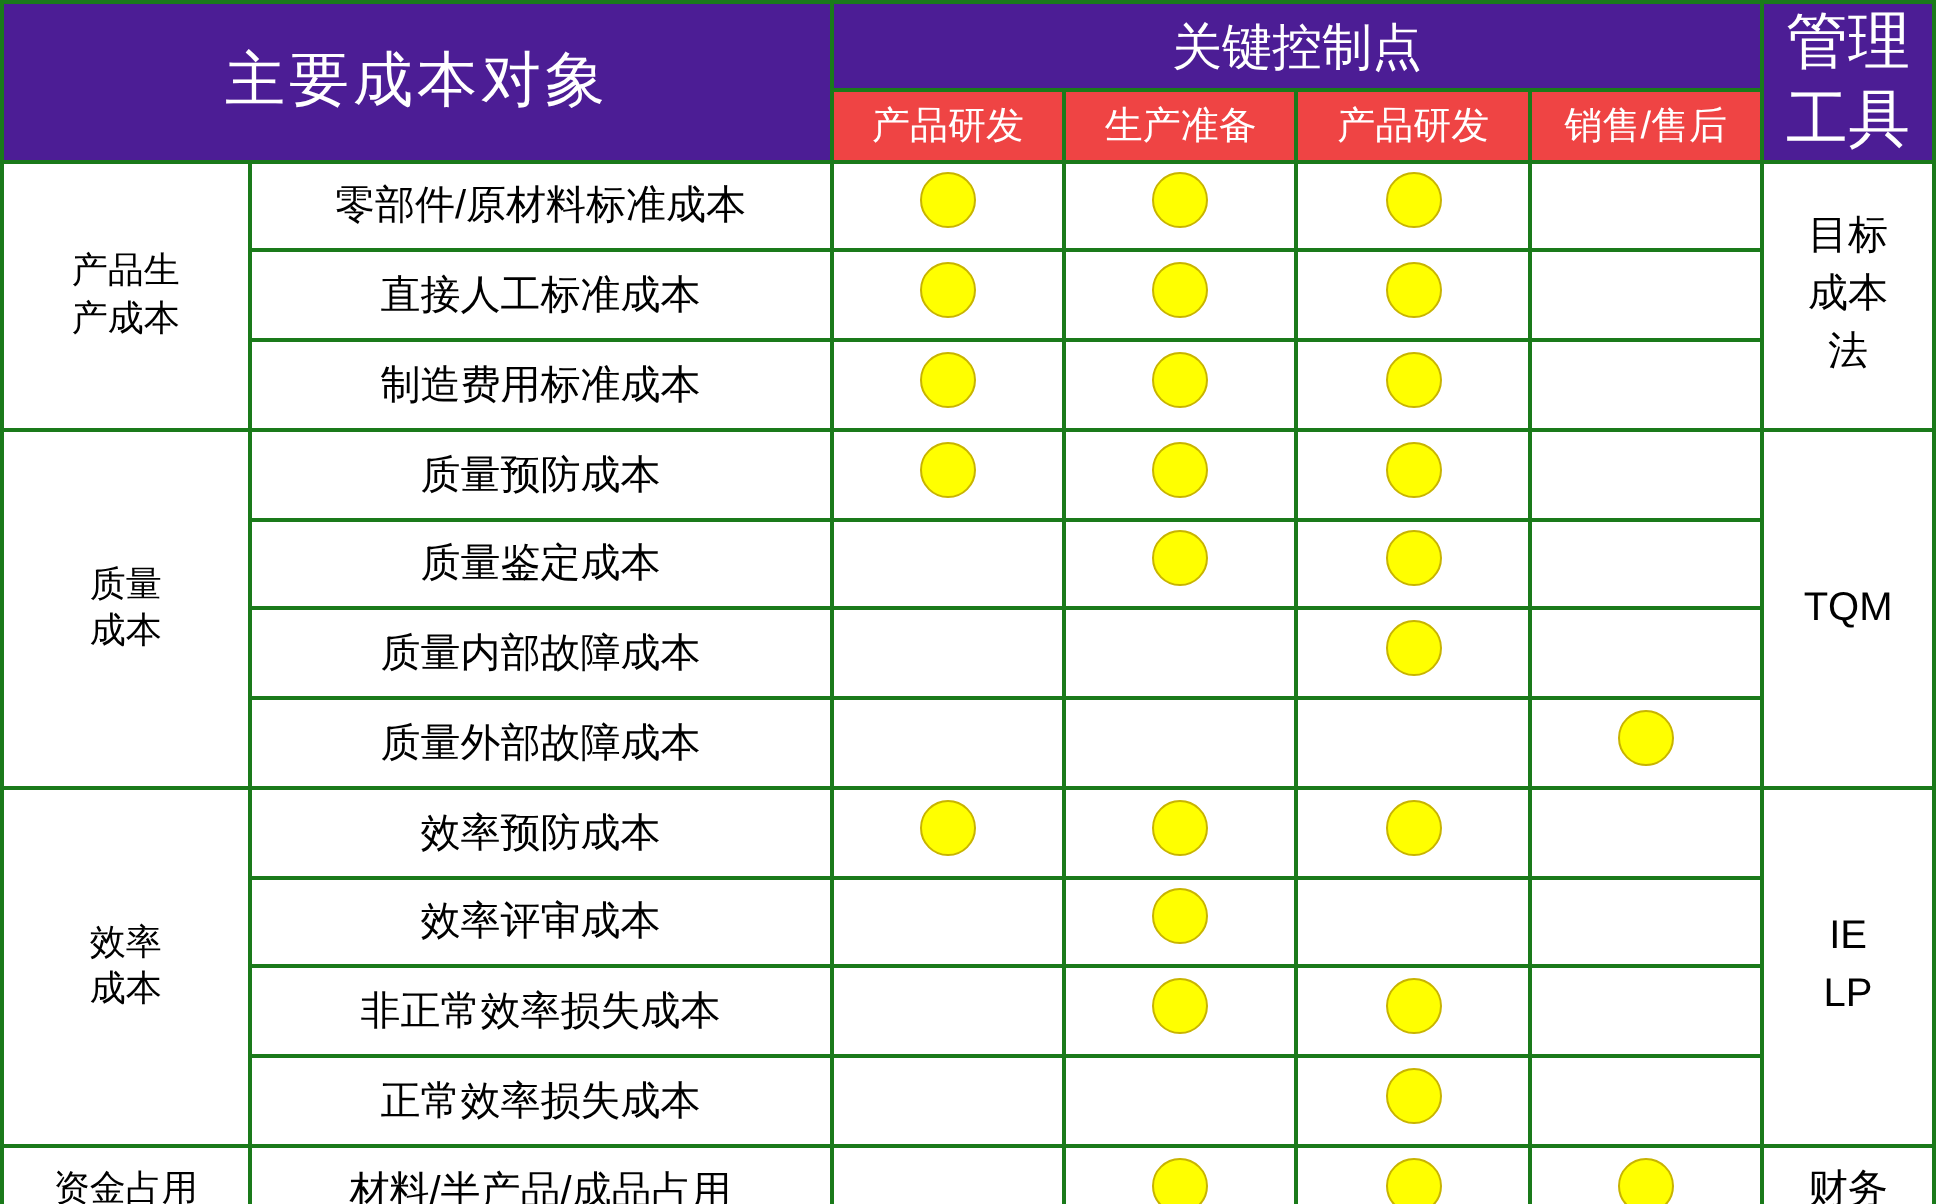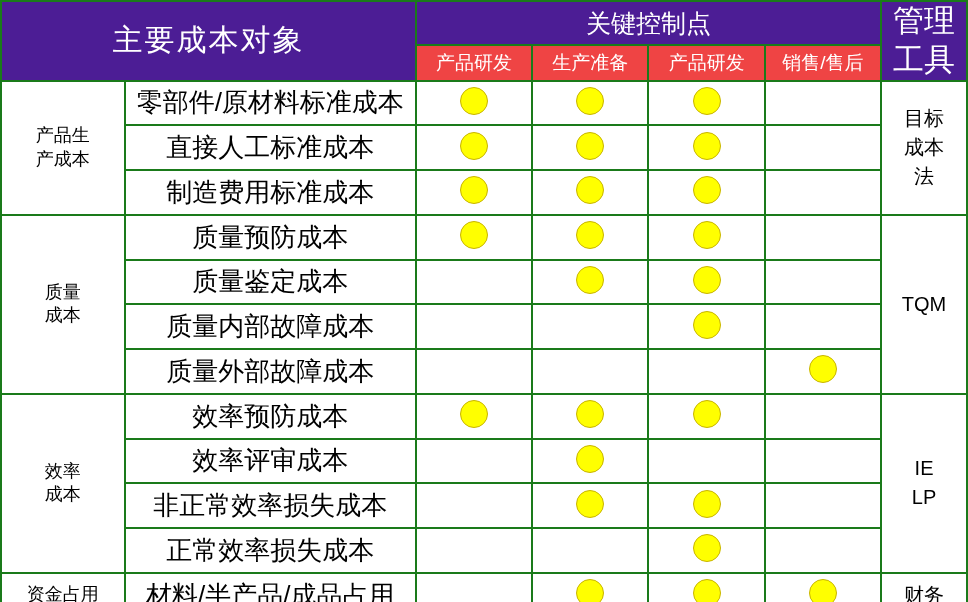--- a/index.html
+++ b/index.html
@@ -53,21 +53,21 @@
     line-height: 1.25;
   }
   
   .group-cell {
     font-size: 18px;
     color: #000000;
     line-height: 1.3;
     padding: 0 4px;
   }
   .item-cell {
-    font-size: 26px;
+    font-size: 20px;
     color: #000000;
     text-align: left;
     padding-left: 16px;
     margin-left: 34px;
   }
   .mark-cell {
     background: #ffffff;
   }
   .tool-cell {
     font-size: 20px;

